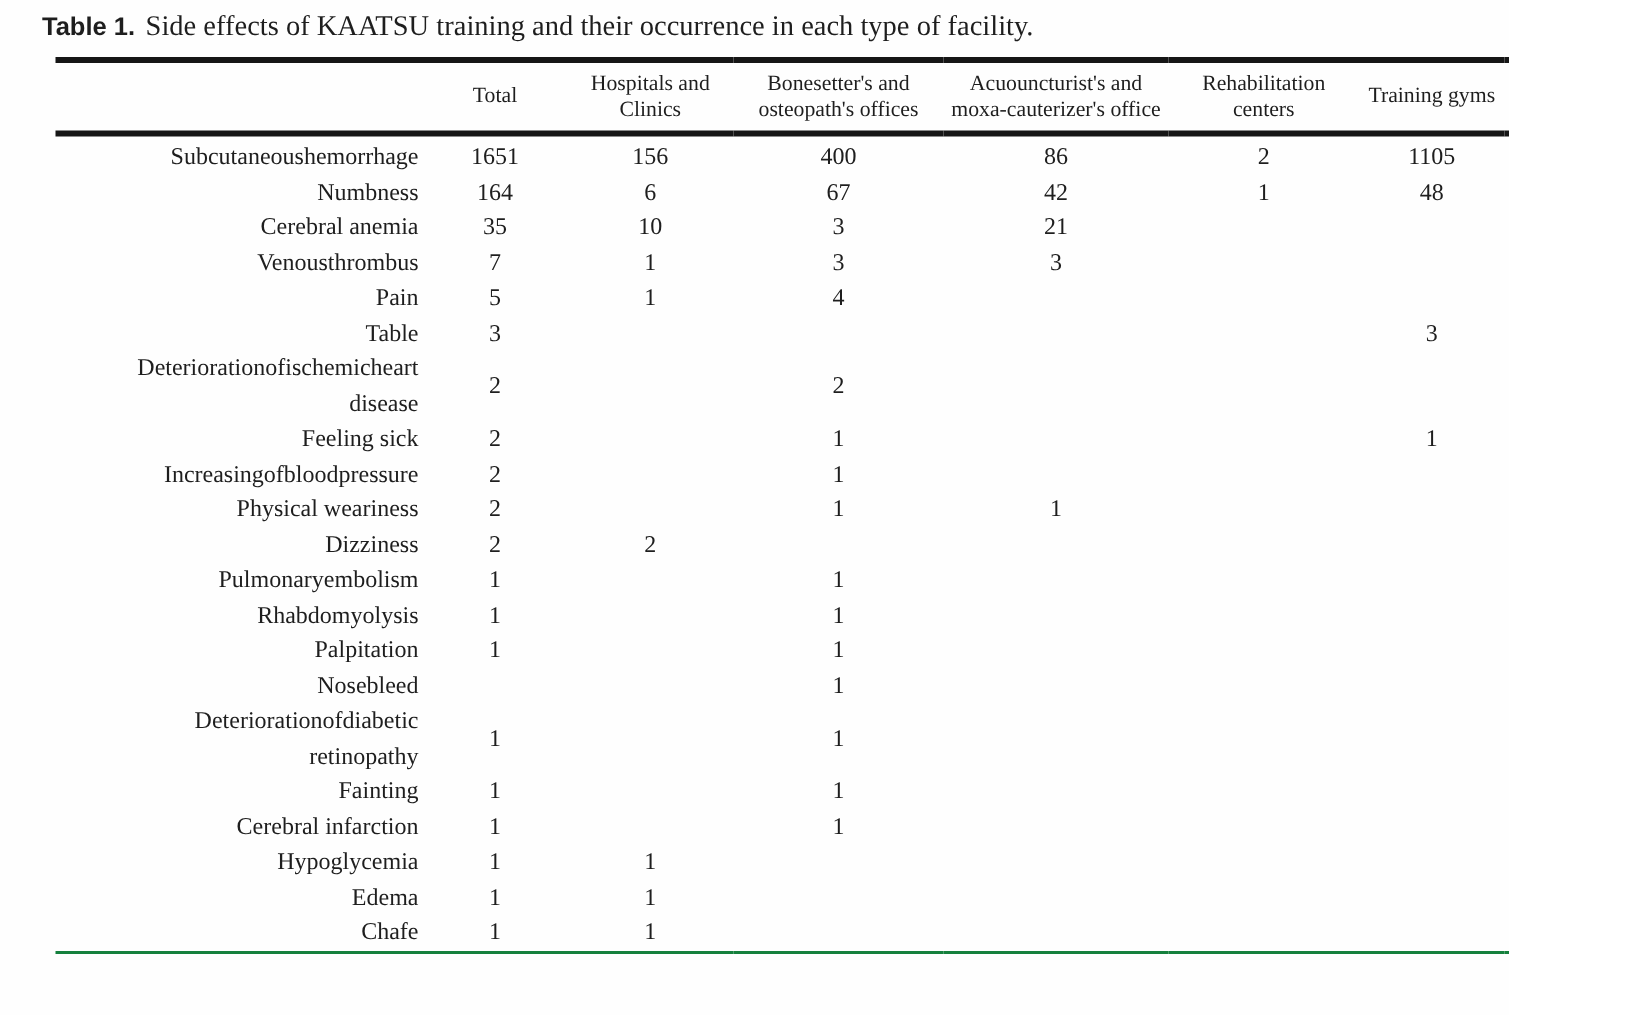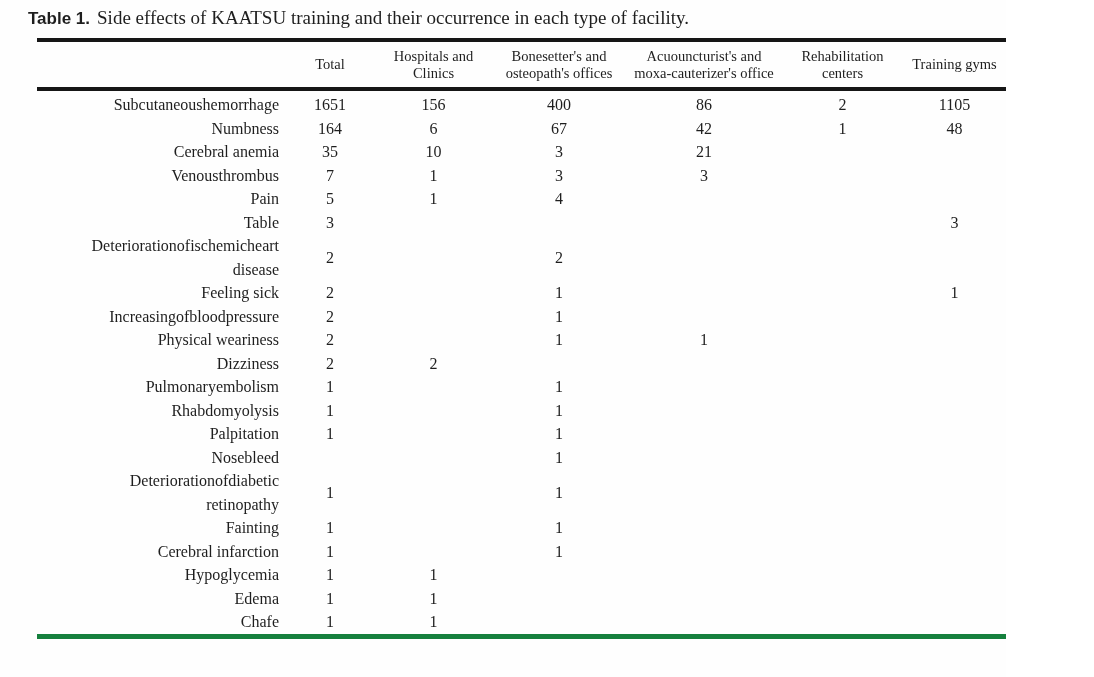--- a/index.html
+++ b/index.html
@@ -53,21 +53,21 @@
     text-align: center;
     vertical-align: middle;
     height: 23.5px;
   }
   tbody td.lbl {
     text-align: right;
     white-space: pre-line;
     padding-right: 3px;
   }
   tbody tr:first-child td { padding-top: 2px; }
-  tbody tr:last-child td { border-bottom: 5px solid #15803d; }
+  tbody tr:last-child td { border-bottom: 2px solid #15803d; }
 </style>
 </head>
 <body>
 
 <div class="page">
 
   <div class="title">
     <span class="t-prefix">Table 1.</span><span class="t-text">Side effects of KAATSU training and their occurrence in each type of facility.</span>
   </div>
 

